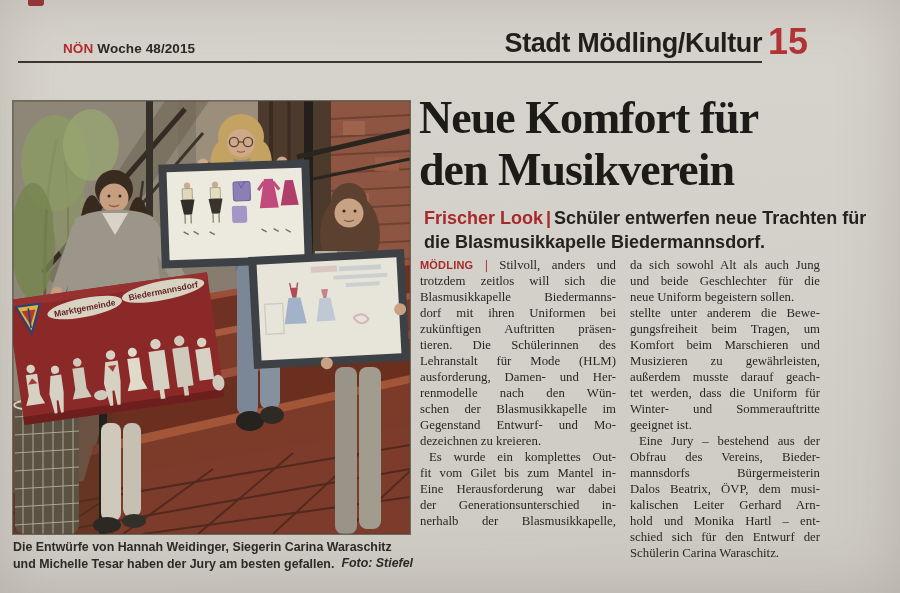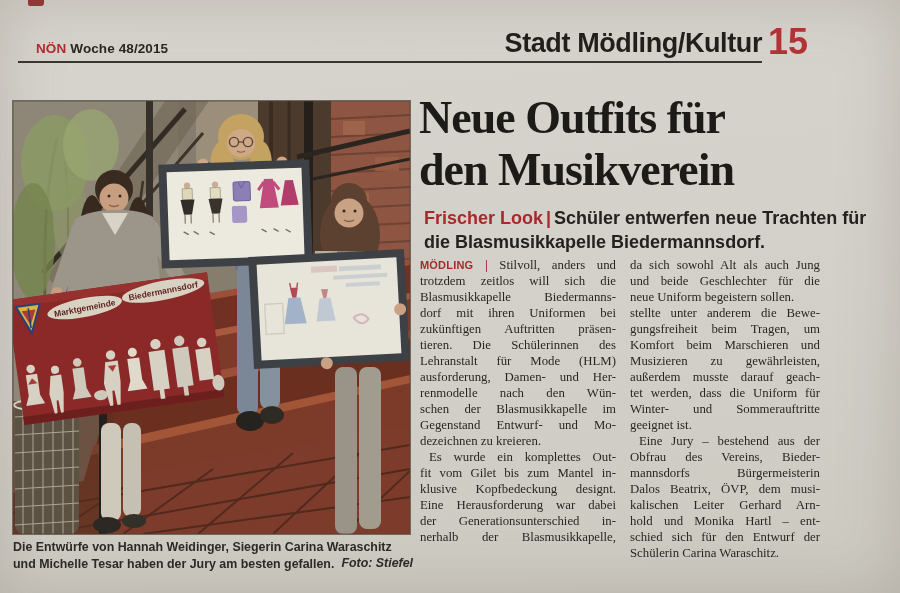--- a/index.html
+++ b/index.html
@@ -4,21 +4,21 @@
 <style>
   html,body{margin:0;padding:0;background:#9a968e;}
   .page{
     position:relative;width:900px;height:593px;overflow:hidden;
     background:linear-gradient(175deg,#d7d4cd 0%,#d3d0c9 55%,#ccc9c1 100%);
     font-family:"Liberation Sans",sans-serif;color:#24221e;
     box-shadow:inset 0 0 60px rgba(110,104,92,.25);
   }
   
   .corner-mark{position:absolute;left:28px;top:0;width:16px;height:6px;background:#8e2626;border-radius:0 0 3px 2px;opacity:.9;}
-  .masthead{position:absolute;left:6px;top:41px;font-size:13.5px;font-weight:bold;color:#2b2824;letter-spacing:.1px;padding-left:30px;}
+  .masthead{position:absolute;left:33px;top:41px;font-size:13.5px;font-weight:bold;color:#2b2824;letter-spacing:.1px;padding-left:30px;}
   .brand{color:#b02c2c;margin-right:4px;}
   .rule{position:absolute;left:18px;top:61px;width:744px;height:2px;background:#3a362f;}
   .section{position:absolute;left:380px;top:28px;width:382px;text-align:right;font-size:27px;font-weight:bold;color:#211f1b;letter-spacing:-.4px;}
   .pagenum{position:absolute;left:768px;top:21px;font-size:36px;font-weight:bold;color:#b23336;}
   
   .photo-wrap{position:absolute;left:12px;top:100px;width:397px;height:433px;border:1px solid #6e685d;box-sizing:content-box;background:#877d6e;}
   .caption{position:absolute;left:13px;top:539px;width:400px;font-size:12.4px;line-height:17px;font-weight:bold;color:#2c2a25;}
   .credit{position:absolute;right:0;bottom:1px;font-style:italic;}
   
   .headline{position:absolute;left:419px;top:92px;margin:0;font-family:"Liberation Serif",serif;font-weight:700;font-size:46px;line-height:52px;color:#1c1b17;letter-spacing:-1px;}
@@ -321,21 +321,21 @@
       <rect width="397" height="433" fill="none" stroke="#4a443b" stroke-width="2" opacity=".35"></rect>
     </svg>
   </div>
 
   <div class="caption">
     <span>Die Entwürfe von Hannah Weidinger, Siegerin Carina Waraschitz und Michelle Tesar haben der Jury am besten gefallen.</span>
     <span class="credit">Foto: Stiefel</span>
   </div>
 
   <h1 class="headline">
-    <div>Neue Outfits für</div>
+    <div>Neue Komfort für</div>
     <div>den Musikverein</div>
   </h1>
 
   <p class="kicker">
     <span class="klead">Frischer Look</span><span class="ksep">|</span><span>Schüler entwerfen neue Trachten für die Blasmusikkapelle Biedermannsdorf.</span>
   </p>
 
   <div class="col col-1">
       <div class="bl"><span class="lead">MÖDLING</span><span class="leadsep"> | </span>Stilvoll, anders und</div>
       <div class="bl">trotzdem zeitlos will sich die</div>
@@ -344,21 +344,20 @@
       <div class="bl">zukünftigen Auftritten präsen-</div>
       <div class="bl">tieren. Die Schülerinnen des</div>
       <div class="bl">Lehranstalt für Mode (HLM)</div>
       <div class="bl">ausforderung, Damen- und Her-</div>
       <div class="bl">renmodelle nach den Wün-</div>
       <div class="bl">schen der Blasmusikkapelle im</div>
       <div class="bl">Gegenstand Entwurf- und Mo-</div>
       <div class="bl pend">dezeichnen zu kreieren.</div>
       <div class="bl ind">Es wurde ein komplettes Out-</div>
       <div class="bl">fit vom Gilet bis zum Mantel in-</div>
-      <div class="bl">klusive Kopfbedeckung designt.</div>
       <div class="bl">Eine Herausforderung war dabei</div>
       <div class="bl">der Generationsunterschied in-</div>
       <div class="bl">nerhalb der Blasmusikkapelle,</div>
     </div>
   <div class="col col-2">
       <div class="bl">da sich sowohl Alt als auch Jung</div>
       <div class="bl">und beide Geschlechter für die</div>
       <div class="bl pend">neue Uniform begeistern sollen.</div>
       <div class="bl">stellte unter anderem die Bewe-</div>
       <div class="bl">gungsfreiheit beim Tragen, um</div>

